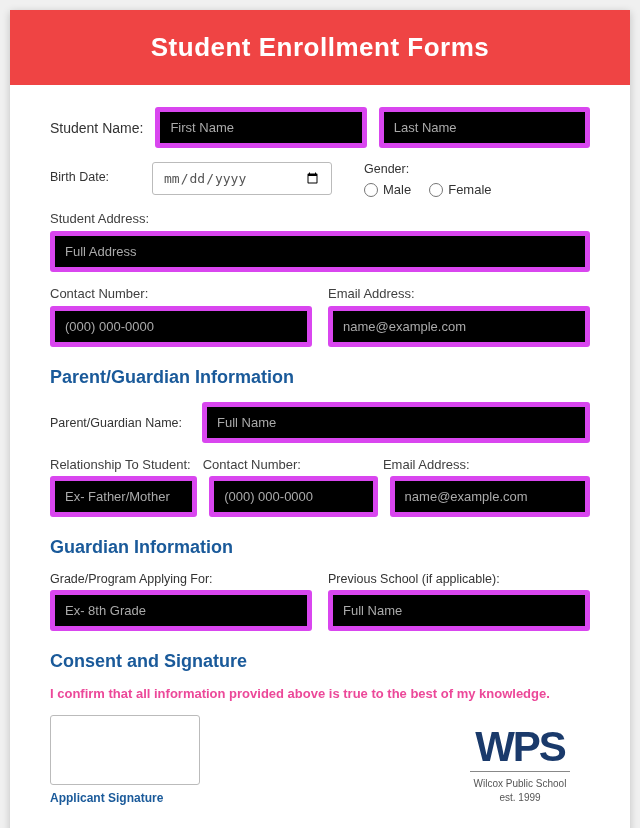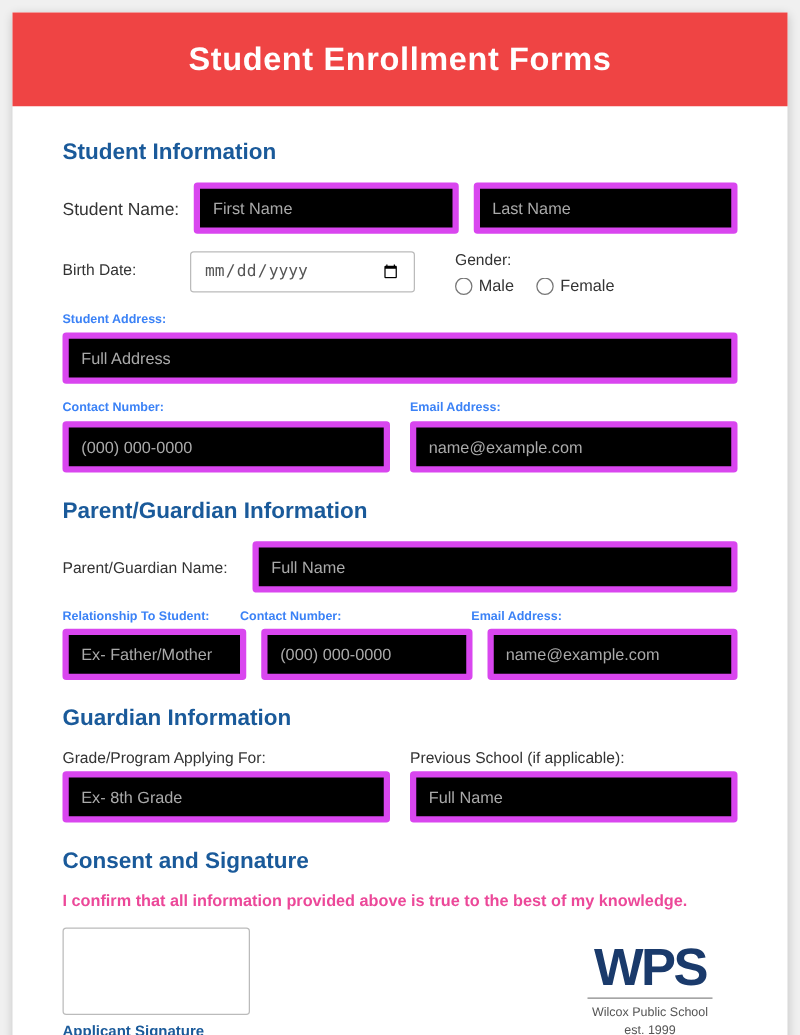--- a/index.html
+++ b/index.html
@@ -36,25 +36,24 @@
       color: #1a5a9a;
       font-size: 18px;
       font-weight: bold;
       margin-bottom: 14px;
       margin-top: 4px;
     }
     .section {
       margin-bottom: 20px;
     }
     .field-label {
-      font-size: 10px;
-      color: #3b82f6;
+      font-size: 13px;
+      color: #404040;
       margin-bottom: 5px;
       display: block;
-      font-weight: bold;
     }
     .form-input {
       border: 5px solid #d946ef;
       border-radius: 3px;
       padding: 8px 10px;
       font-size: 13px;
       color: #999;
       width: 100%;
       outline: none;
       background: #000000;
@@ -252,21 +251,20 @@
 
 <div class="page">
 
   <div class="header">
     <h1>Student Enrollment Forms</h1>
   </div>
 
   <div class="content">
 
     <div class="section">
-      <div class="section-title">Student Information</div>
 
       <div class="student-name-row">
         <span class="student-name-label">Student Name:</span>
         <div class="student-name-inputs">
           <input class="form-input" type="text" placeholder="First Name" style="">
           <input class="form-input" type="text" placeholder="Last Name" style="">
         </div>
       </div>
 
       <div class="birth-gender-row">

